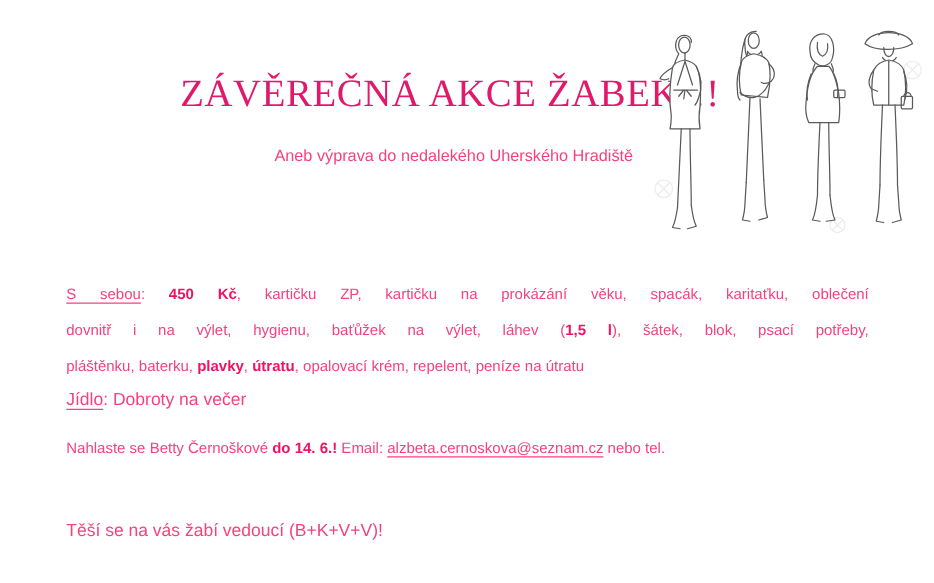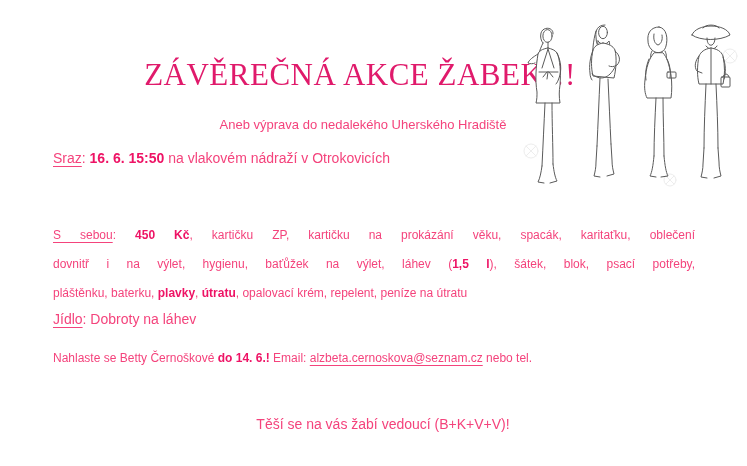--- a/index.html
+++ b/index.html
@@ -20,21 +20,21 @@
   .bline{position:absolute;left:53px;width:642px;font-size:14px;line-height:20px;}
   #line-sraz{top:148px;}
   #line-navrat{top:185px;}
   .par{position:absolute;left:53px;width:642px;font-size:12px;}
   #par-packing{top:221px;}
   .pline{line-height:29px;}
   .pline.just{text-align:justify;text-align-last:justify;text-justify:inter-word;}
   #line-jidlo{top:309px;}
   #par-contact{top:343px;}
   .cline{line-height:30px;}
-  #line-closing{top:414px;left:53px;width:660px;text-align:center;}
+  #line-closing{top:414px;left:53px;width:660px;text-align:left;}
   .seg{white-space:pre-wrap;}
   .b{font-weight:bold;color:var(--bold,#ee1365);}
   .u{text-decoration:underline;text-underline-offset:3px;}
   .sketch{position:absolute;left:522px;top:20px;width:218px;height:177px;color:var(--sketch_stroke,#5a5a5a);}
   .sketch svg{display:block;width:100%;height:100%;}
 </style>
 </head>
 <body>
 
 <div class="page">
@@ -96,30 +96,29 @@
         <rect x="31" y="55" width="9" height="10" rx="1"></rect>
         <path d="M33,55 C34,51 38,51 39,55"></path>
         <path d="M16,62 C15,84 14,106 14,126 M26,62 C27,84 28,106 28,126"></path>
         <path d="M14,126 L13,142 C13,147 12,151 11,155 L17,156 M28,126 L29,140 C29,146 30,150 31,154 L24,156"></path>
       </g>
     </svg>
   </div>
 
   <div class="subtitle">Aneb výprava do nedalekého Uherského Hradiště</div>
 
-  <div class="bline" id="line-sraz"><span class="seg u">Sraz</span><span class="seg">: </span><span class="seg b">16. 6. 15:50</span><span class="seg"> na vlakovém nádraží v Otrokovicích</span></div>
 
 
   <div class="par" id="par-packing">
     <div class="pline just"><span class="seg u">S sebou</span><span class="seg">: </span><span class="seg b">450 Kč</span><span class="seg">, kartičku ZP, kartičku na prokázání věku, spacák, karitaťku, oblečení</span></div>
     <div class="pline just"><span class="seg">dovnitř i na výlet, hygienu, baťůžek na výlet, láhev (</span><span class="seg b">1,5 l</span><span class="seg">), šátek, blok, psací potřeby,</span></div>
     <div class="pline"><span class="seg">pláštěnku, baterku, </span><span class="seg b">plavky</span><span class="seg">, </span><span class="seg b">útratu</span><span class="seg">, opalovací krém, repelent, peníze na útratu</span></div>
   </div>
 
-  <div class="bline" id="line-jidlo"><span class="seg u">Jídlo</span><span class="seg">: Dobroty na láhev</span></div>
+  <div class="bline" id="line-jidlo"><span class="seg u">Jídlo</span><span class="seg">: Dobroty na večer</span></div>
 
   <div class="par" id="par-contact">
     <div class="cline"><span class="seg">Nahlaste se Betty Černoškové </span><span class="seg b">do 14. 6.!</span><span class="seg"> Email: </span><span class="seg u">alzbeta.cernoskova@seznam.cz</span><span class="seg"> nebo tel.</span></div>
   </div>
 
   <div class="bline" id="line-closing"><span class="seg">Těší se na vás žabí vedoucí (B+K+V+V)!</span></div>
 
 </div>
 
 </body></html>

